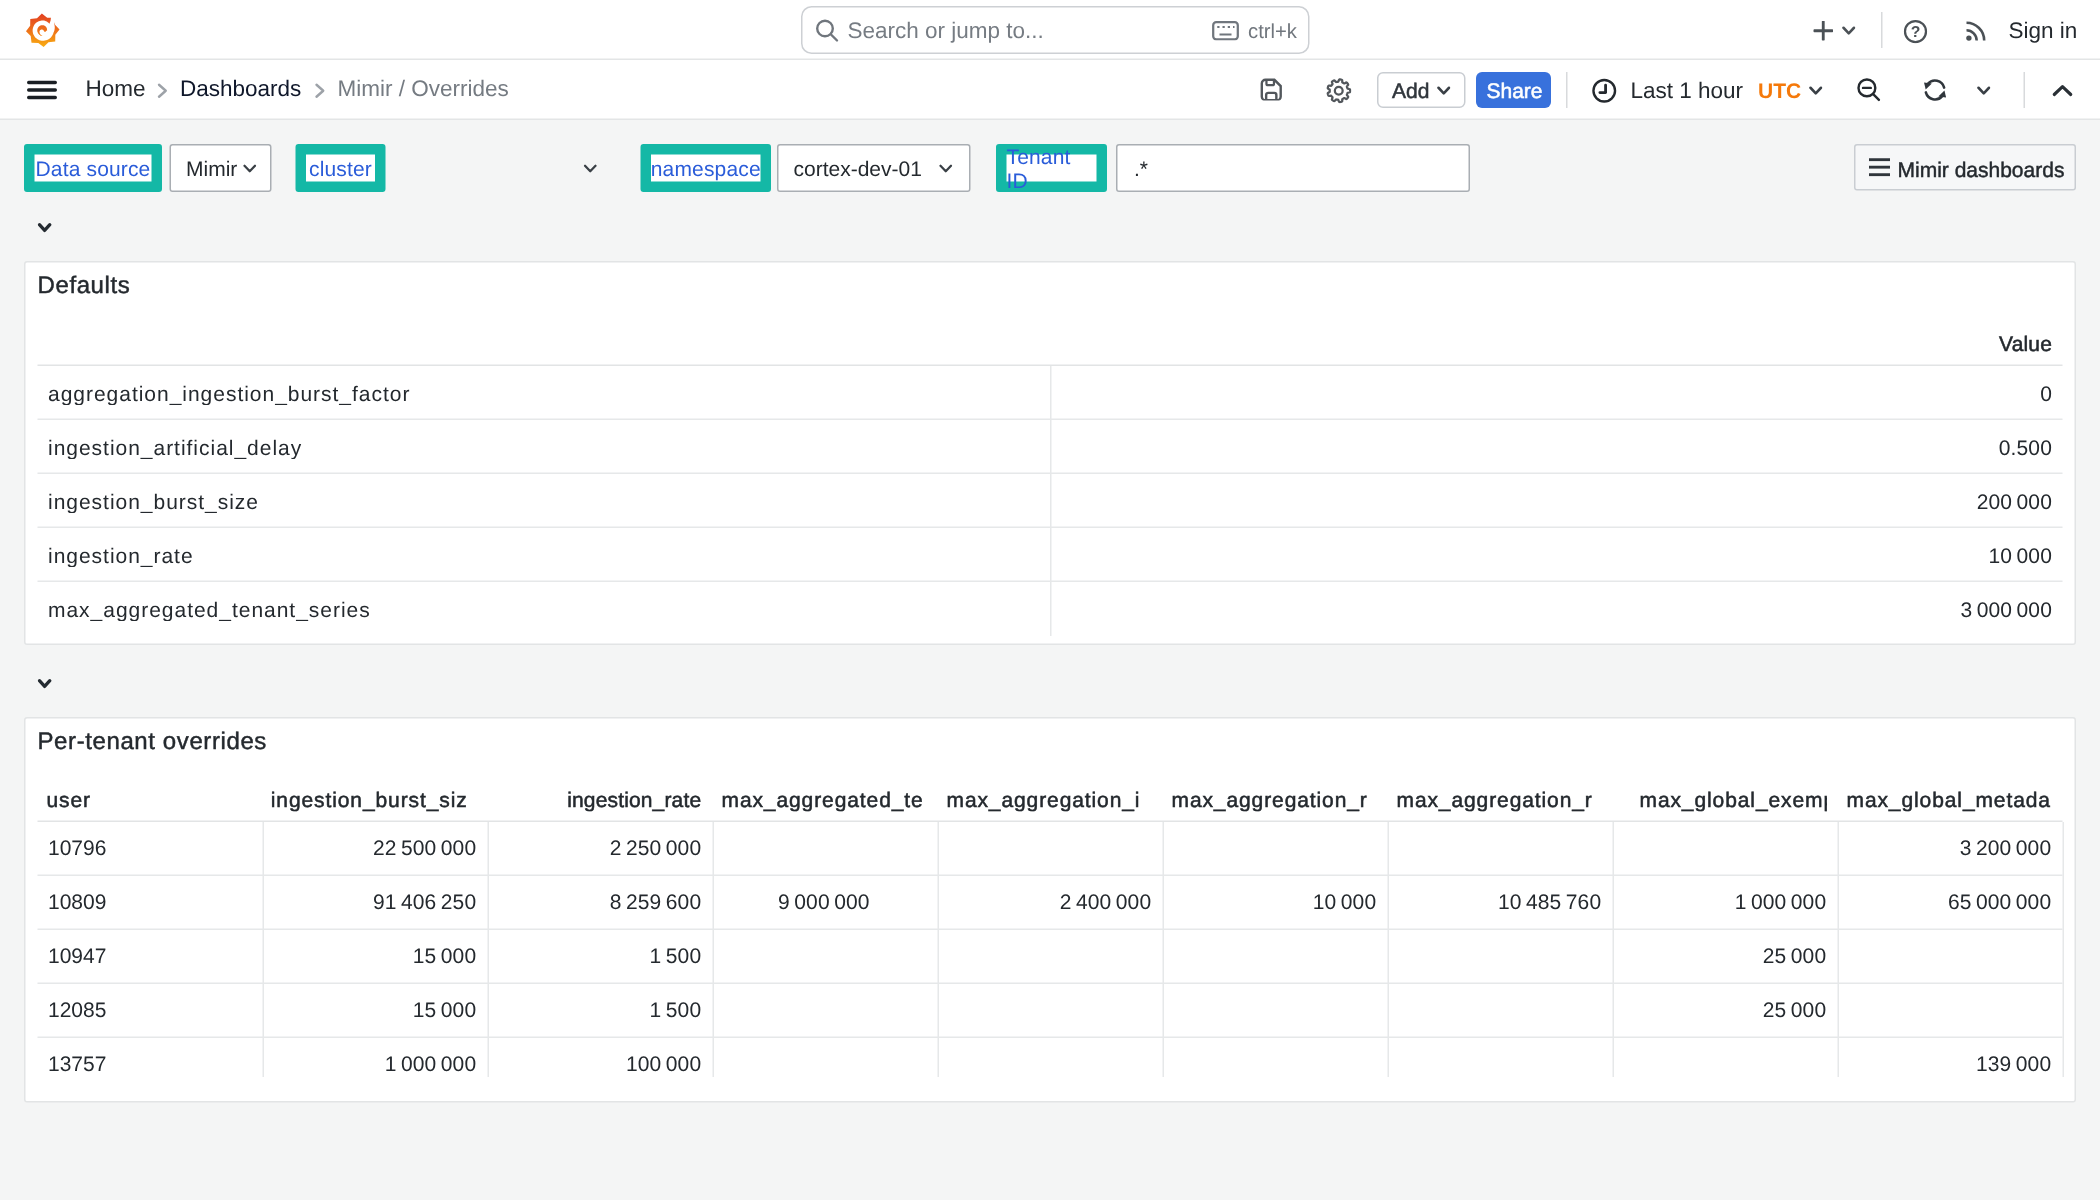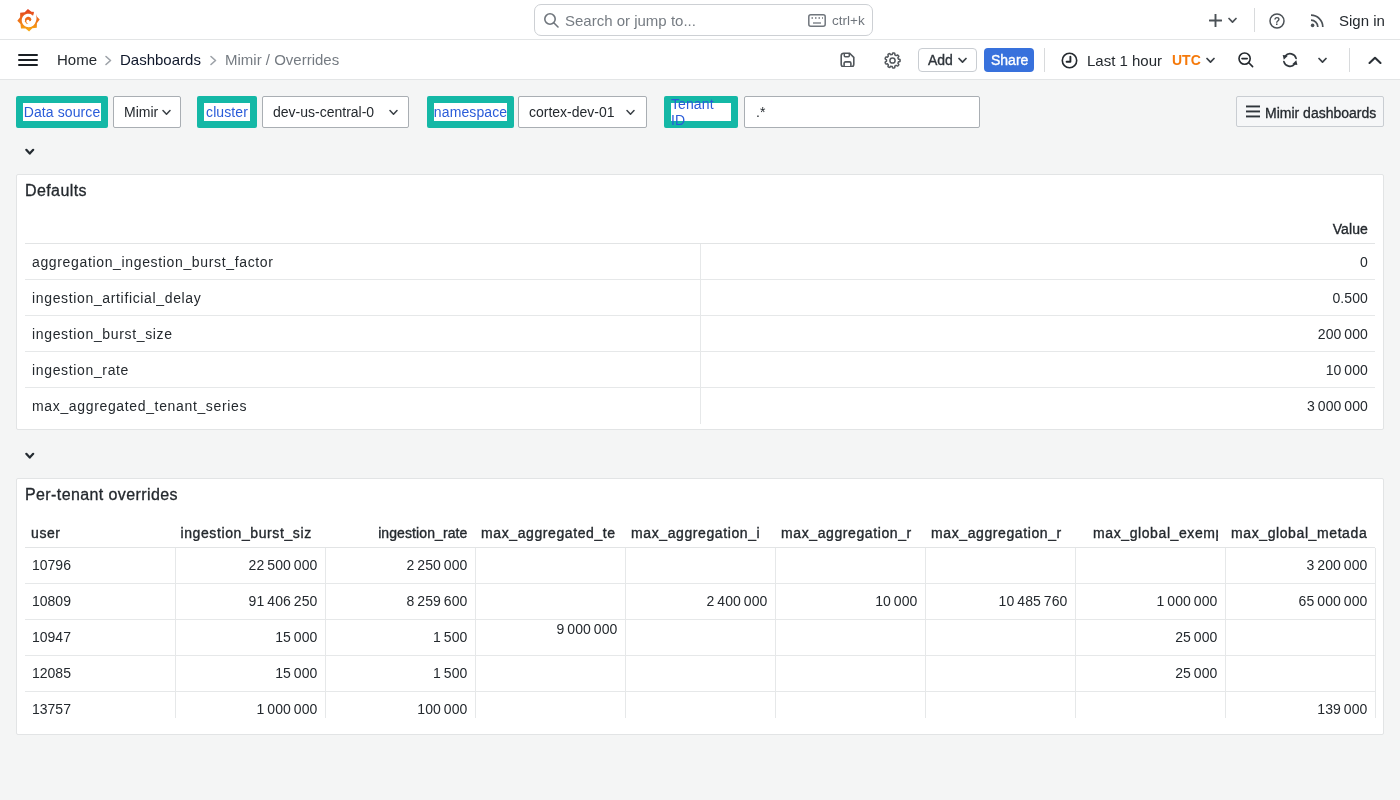--- a/index.html
+++ b/index.html
@@ -138,21 +138,20 @@
 <svg style="left:1368px; top:56px;" width="14" height="9" viewBox="0 0 14 9">
   <polyline points="1.5,7 7,1.8 12.5,7" fill="none" stroke="#2A3036" stroke-width="2.1" stroke-linecap="round" stroke-linejoin="round"></polyline>
 </svg>
 
 <div class="box lbl" style="left:16px; width:92px;">Data source</div>
 <div class="box dd" style="left:113px; width:68px; padding-left:10px;">Mimir</div>
 <svg style="left:162px; top:109px;" width="9" height="7" viewBox="0 0 9 7">
   <polyline points="1,1.5 4.5,5.2 8,1.5" fill="none" stroke="#3A4046" stroke-width="1.5" stroke-linecap="round" stroke-linejoin="round"></polyline>
 </svg>
 <div class="box lbl" style="left:197px; width:60px;">cluster</div>
-<div class="box dd" style="left:262px; width:147px; padding-left:10px;">dev-us-central-0</div>
 <svg style="left:389px; top:109px;" width="9" height="7" viewBox="0 0 9 7">
   <polyline points="1,1.5 4.5,5.2 8,1.5" fill="none" stroke="#3A4046" stroke-width="1.5" stroke-linecap="round" stroke-linejoin="round"></polyline>
 </svg>
 <div class="box lbl" style="left:427px; width:87px;">namespace</div>
 <div class="box dd" style="left:518px; width:129px; padding-left:10px;">cortex-dev-01</div>
 <svg style="left:626px; top:109px;" width="9" height="7" viewBox="0 0 9 7">
   <polyline points="1,1.5 4.5,5.2 8,1.5" fill="none" stroke="#3A4046" stroke-width="1.5" stroke-linecap="round" stroke-linejoin="round"></polyline>
 </svg>
 <div class="box lbl" style="left:664px; width:74px;">Tenant ID</div>
 <div class="box dd" style="left:744px; width:236px; padding-left:11px;">.*</div>
@@ -214,21 +213,21 @@
 <div class="cvline" style="left:775px; top:548px; height:170px;"></div>
 <div class="cvline" style="left:925px; top:548px; height:170px;"></div>
 <div class="cvline" style="left:1075px; top:548px; height:170px;"></div>
 <div class="cvline" style="left:1225px; top:548px; height:170px;"></div>
 <div class="cvline" style="left:1374.5px; top:548px; height:170px;"></div>
 <div class="cell num" style="left:180.5px; top:557px; width:137.0px;">22 500 000</div>
 <div class="cell num" style="left:331px; top:557px; width:136.5px;">2 250 000</div>
 <div class="cell num" style="left:1231px; top:557px; width:136.5px;">3 200 000</div>
 <div class="cell num" style="left:180.5px; top:593px; width:137.0px;">91 406 250</div>
 <div class="cell num" style="left:331px; top:593px; width:136.5px;">8 259 600</div>
-<div class="cell num" style="left:481px; top:621px; width:136.5px;">9 000 000</div>
+<div class="cell num" style="left:481px; top:593px; width:136.5px;text-align:center;">9 000 000</div>
 <div class="cell num" style="left:631px; top:593px; width:136.5px;">2 400 000</div>
 <div class="cell num" style="left:781px; top:593px; width:136.5px;">10 000</div>
 <div class="cell num" style="left:931px; top:593px; width:136.5px;">10 485 760</div>
 <div class="cell num" style="left:1081px; top:593px; width:136.5px;">1 000 000</div>
 <div class="cell num" style="left:1231px; top:593px; width:136.5px;">65 000 000</div>
 <div class="cell num" style="left:180.5px; top:629px; width:137.0px;">15 000</div>
 <div class="cell num" style="left:331px; top:629px; width:136.5px;">1 500</div>
 <div class="cell num" style="left:1081px; top:629px; width:136.5px;">25 000</div>
 <div class="cell num" style="left:180.5px; top:665px; width:137.0px;">15 000</div>
 <div class="cell num" style="left:331px; top:665px; width:136.5px;">1 500</div>

